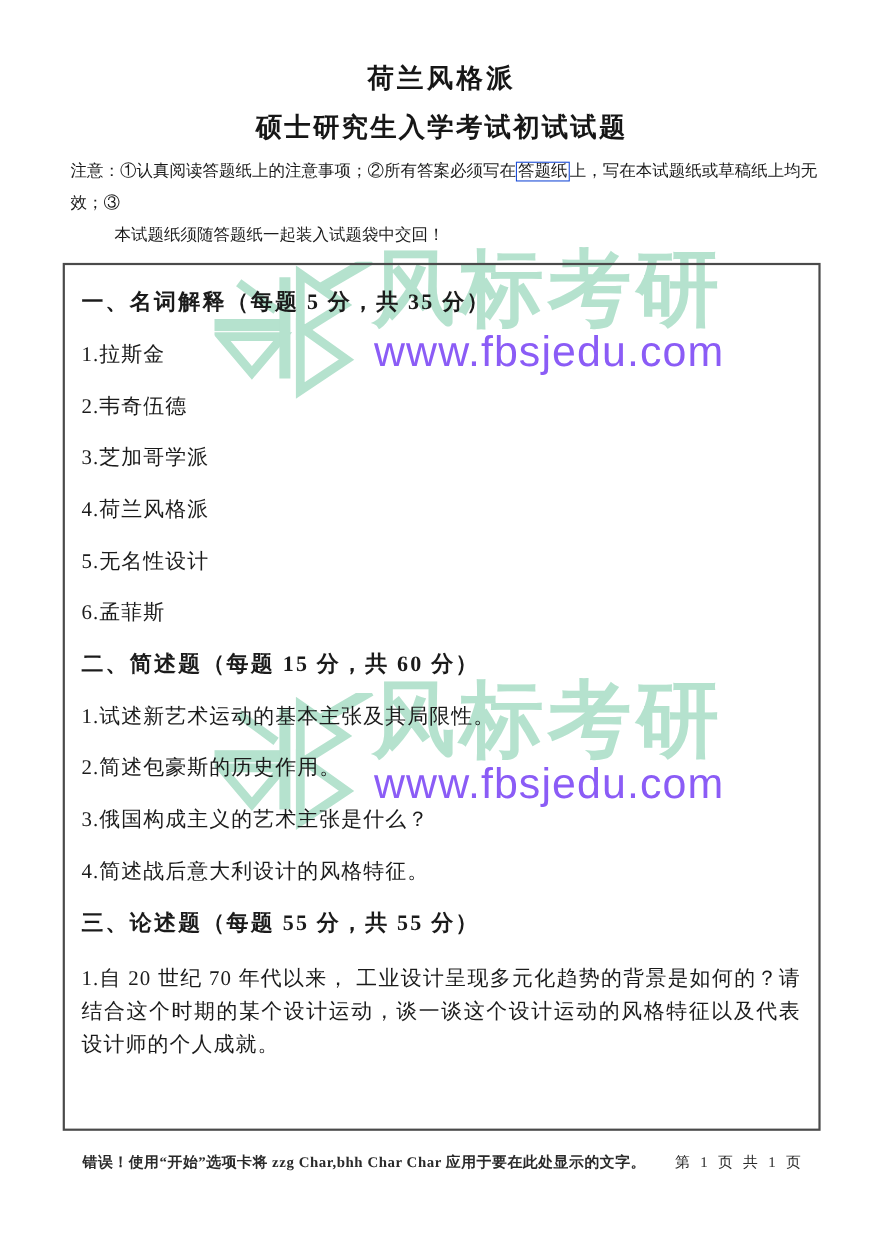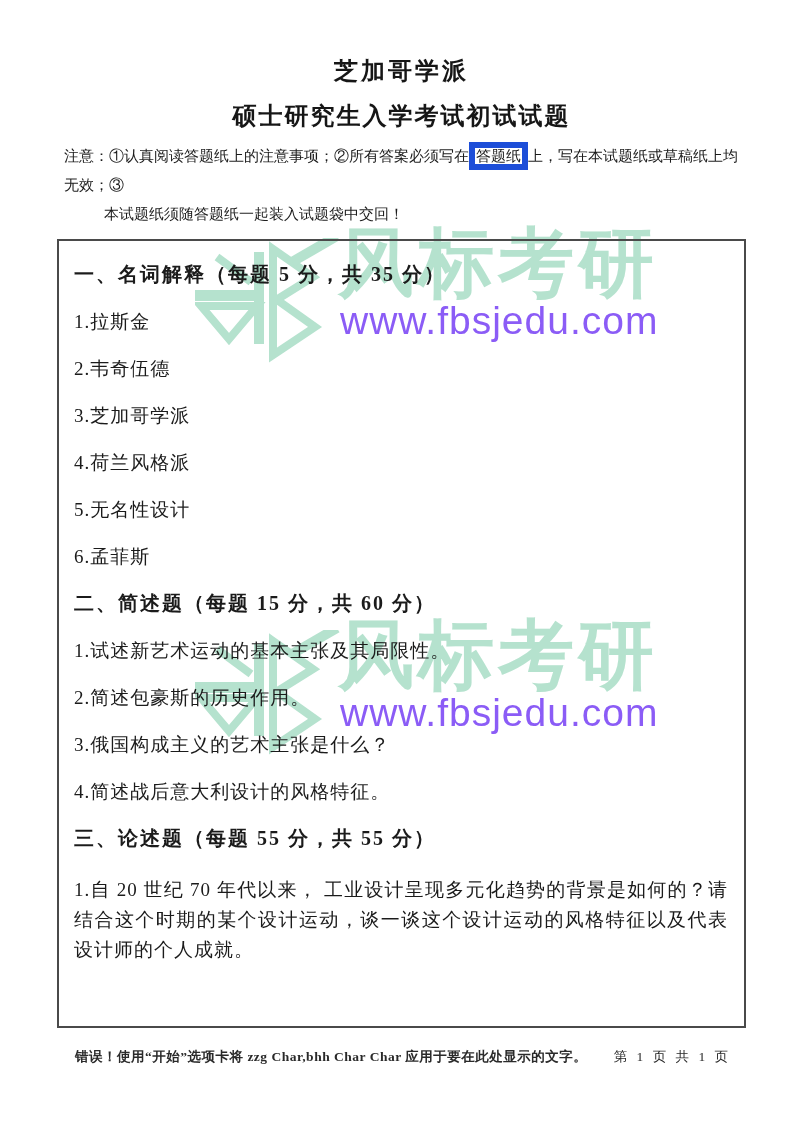--- a/index.html
+++ b/index.html
@@ -48,21 +48,21 @@
     text-align:center;padding:0 6px;font-weight:700;
   }
   .u-code{min-width:62px;}
   .u-name{min-width:150px;text-align:left;padding-left:14px;}
   .u-score{min-width:44px;}
   .gap-sm{display:inline-block;width:14px;}
   .notice{
     margin:10px 58px 0 64px;
     font-size:15px;line-height:29px;color:#1b1b1b;
   }
-  .notice .boxed{border:6px solid #1d4ed8;padding:0 1px;}
+  .notice .boxed{border:1px solid #1d4ed8;padding:0 1px;}
   .notice-line2{padding-left:40px;}
   
   .qbox{
     position:absolute;left:57px;top:239px;width:689px;height:789px;
     border:2px solid #4a4a4a;box-sizing:border-box;
     z-index:1;background:transparent;
   }
   .qbox-inner{padding:10px 16px 0 15px;}
   .q-row{height:47px;display:flex;align-items:center;font-size:19px;letter-spacing:1px;}
   .q-row.heading{font-size:20px;font-weight:600;letter-spacing:2px;}
@@ -110,21 +110,21 @@
         <polygon points="78,11 118,39 78,64"></polygon>
         <polygon points="78,59 120,89 78,117"></polygon>
         <line x1="97" y1="24" x2="142" y2="-2" stroke-width="10"></line>
       </g>
     </svg>
     <div class="wm-brand">风标考研</div>
     <div class="wm-url">www.fbsjedu.com</div>
   </div>
 
   <div class="header">
-    <div class="title1">芝加哥学派</div>
+    <div class="title1">荷兰风格派</div>
     <div class="title2">硕士研究生入学考试初试试题</div>
 
 
     <div class="notice">
       <span>注意：</span><span>①认真阅读答题纸上的注意事项；②所有答案必须写在</span><span class="boxed">答题纸</span><span>上，写在本试题纸或草稿纸上均无效；③</span><br>
       <span class="notice-line2">本试题纸须随答题纸一起装入试题袋中交回！</span>
     </div>
   </div>
 
   <div class="qbox">

